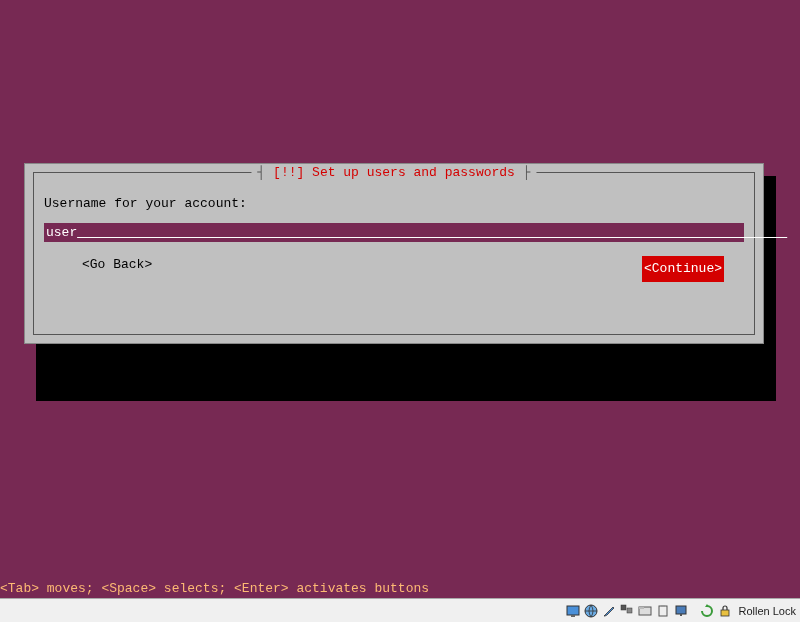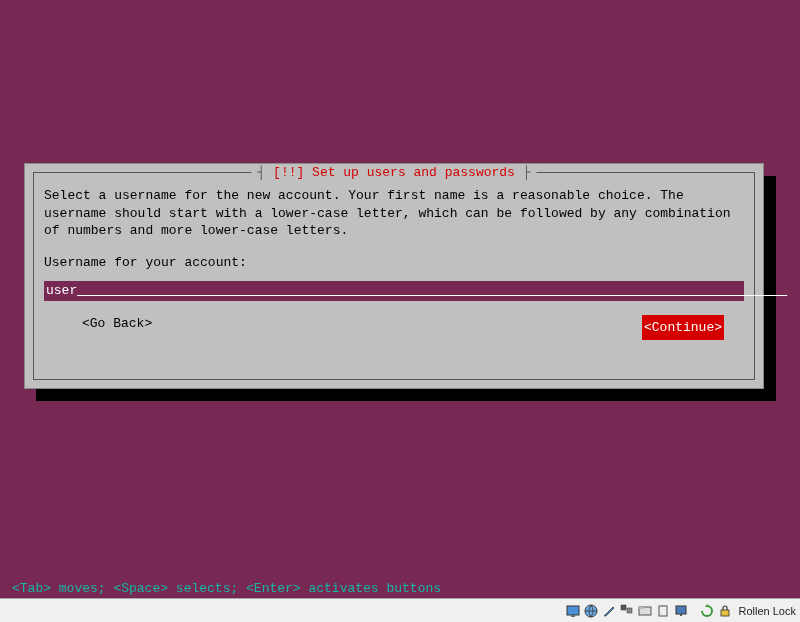--- a/index.html
+++ b/index.html
@@ -22,21 +22,21 @@
       top: 176px;
       width: 740px;
       height: 225px;
       background: #000;
     }
     .dialog {
       position: absolute;
       left: 24px;
       top: 163px;
       width: 740px;
-      height: 226px;
+      height: 181px;
       background: #c0c0c0;
       border: 1px solid #888;
     }
     .dialog-inner {
       position: absolute;
       left: 8px;
       top: 8px;
       right: 8px;
       bottom: 8px;
       border: 1px solid #555;
@@ -93,23 +93,23 @@
     .go-back {
       color: #000;
     }
     .continue {
       background: #d40000;
       color: #fff;
       padding: 4px 2px;
     }
     .help-text {
       position: absolute;
-      left: 12px;
+      left: 0;
       bottom: 26px;
-      color: #14b8a6;
+      color: #fdba74;
       font-family: "Courier New", monospace;
       font-size: 13px;
     }
     .taskbar {
       position: absolute;
       left: 0;
       bottom: 0;
       width: 800px;
       height: 24px;
       background: #f0f0f0;
@@ -139,23 +139,20 @@
 <body>
 
 <div class="dialog-shadow"></div>
 
 <div class="dialog">
   <div class="dialog-inner">
     <div class="dialog-title">
       <span class="pipe">┤ </span><span>[!!] Set up users and passwords</span><span class="pipe"> ├</span>
     </div>
     <div class="dialog-content">
-      <div class="desc">Select a username for the new account. Your first name is a reasonable choice. The
-username should start with a lower-case letter, which can be followed by any combination
-of numbers and more lower-case letters.</div>
       <div class="prompt">Username for your account:</div>
       <div class="input-field">
         <span class="input-text">user</span><span class="input-fill">___________________________________________________________________________________________</span>
       </div>
       <div class="button-row">
         <span class="go-back">&lt;Go Back&gt;</span>
         <span class="continue">&lt;Continue&gt;</span>
       </div>
     </div>
   </div>

